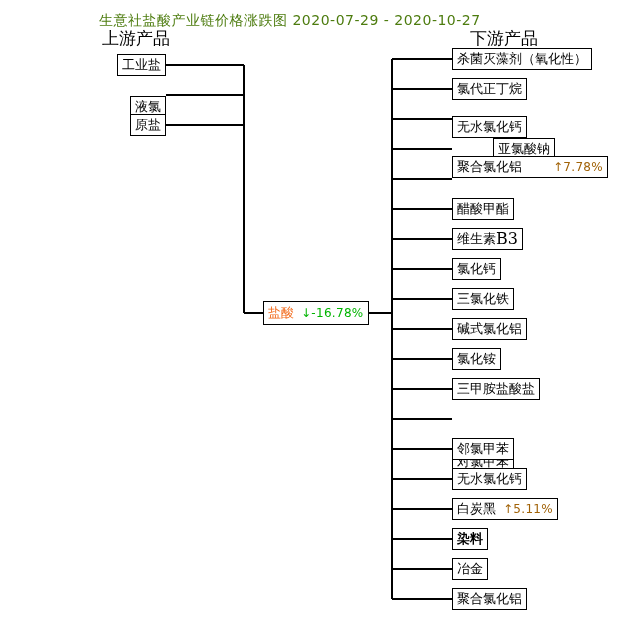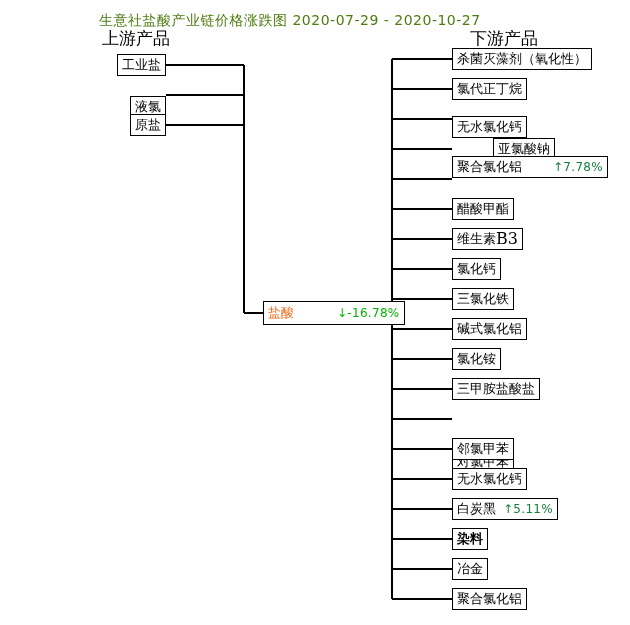--- a/index.html
+++ b/index.html
@@ -64,21 +64,21 @@
     top: 301px;
     height: 24px;
     line-height: 22px;
   }
   .hub .nm { color: #f26a1b; font-weight: normal; }
   .hub .delta { color: #00b400; margin-left: 7px; font-size: 12px; letter-spacing: 0.3px; }
 
   
   .down { left: 452px; }
   .down .delta { margin-left: 7px; font-size: 12px; letter-spacing: 0.3px; }
-  .delta.up-d { color: #15803d; }
+  .delta.up-d { color: #a16207; }
 
   .arrow { font-size: 12px; }
 
   svg line { stroke: #000000; stroke-width: 1.2; shape-rendering: crispEdges; }
 </style>
 </head>
 <body>
 
 <div id="chart">
 
@@ -121,21 +121,21 @@
         <span class="nm">工业盐</span>
       </div>
       <div class="node up" style="top: 96px; left: 130px;">
         <span class="nm">液氯</span>
       </div>
       <div class="node up" style="top: 114px; left: 130px;">
         <span class="nm">原盐</span>
       </div>
     </div>
 
-  <div class="node hub" style="width: auto; gap: 36px;">
+  <div class="node hub" style="width: auto;">
     <span class="nm">盐酸</span>
     <span class="delta"><span class="arrow">↓</span><span>-16.78%</span></span>
   </div>
 
   <div id="down-nodes">
       <div class="node down" style="top: 48px; font-family: Liberation Serif, serif;">
         <span class="nm">杀菌灭藻剂（氧化性）</span>
       </div>
       <div class="node down" style="top: 78px;">
         <span class="nm">氯代正丁烷</span>

